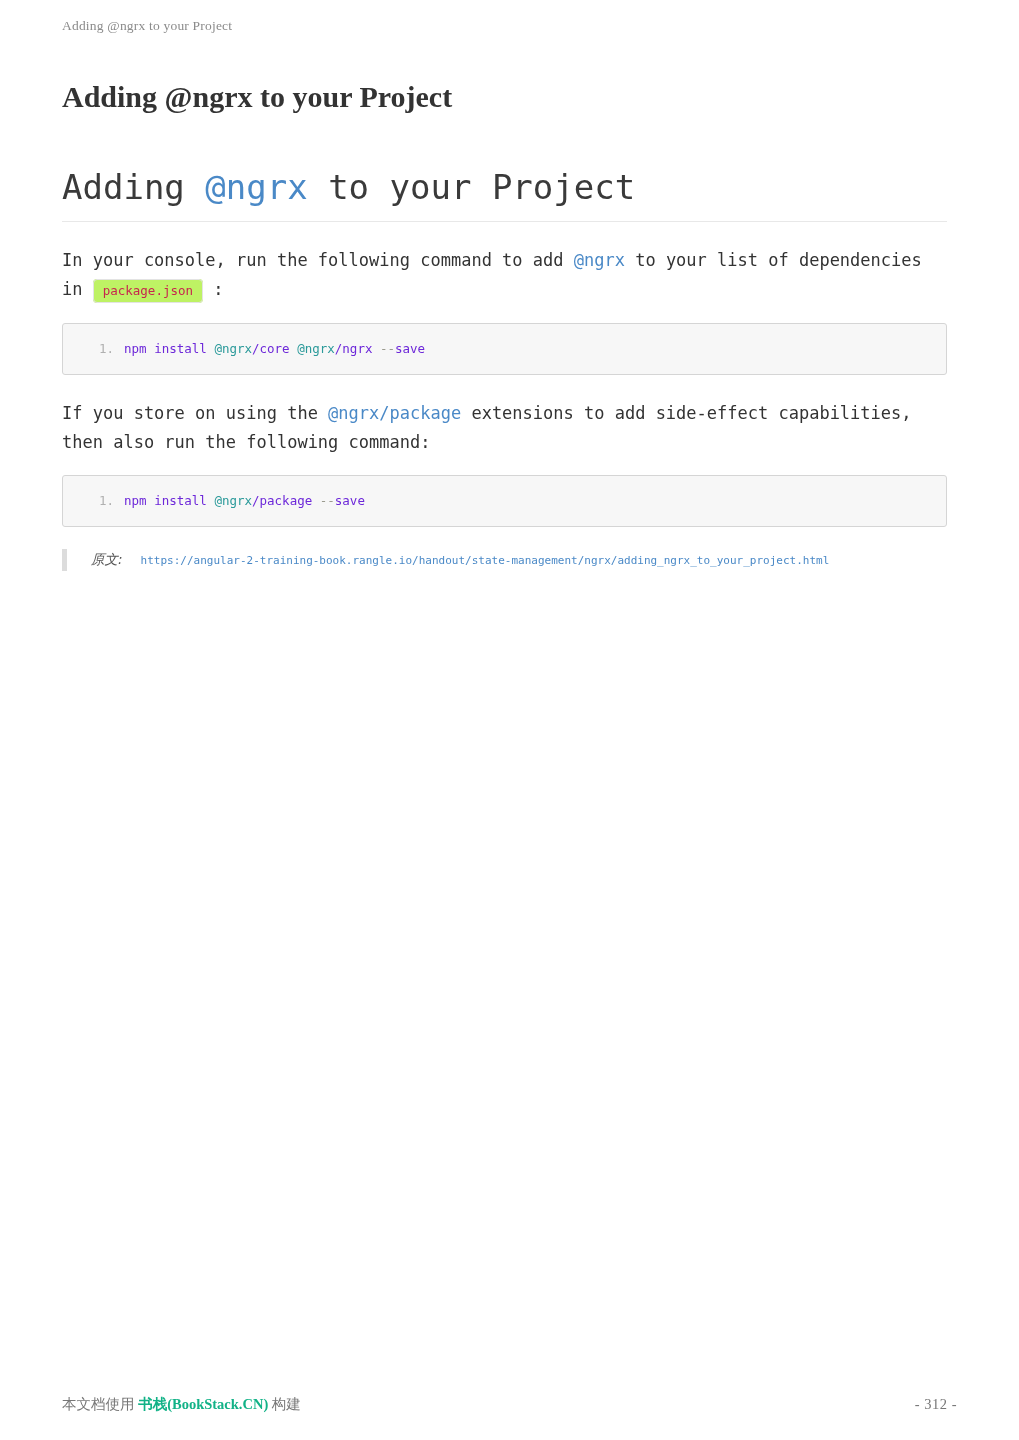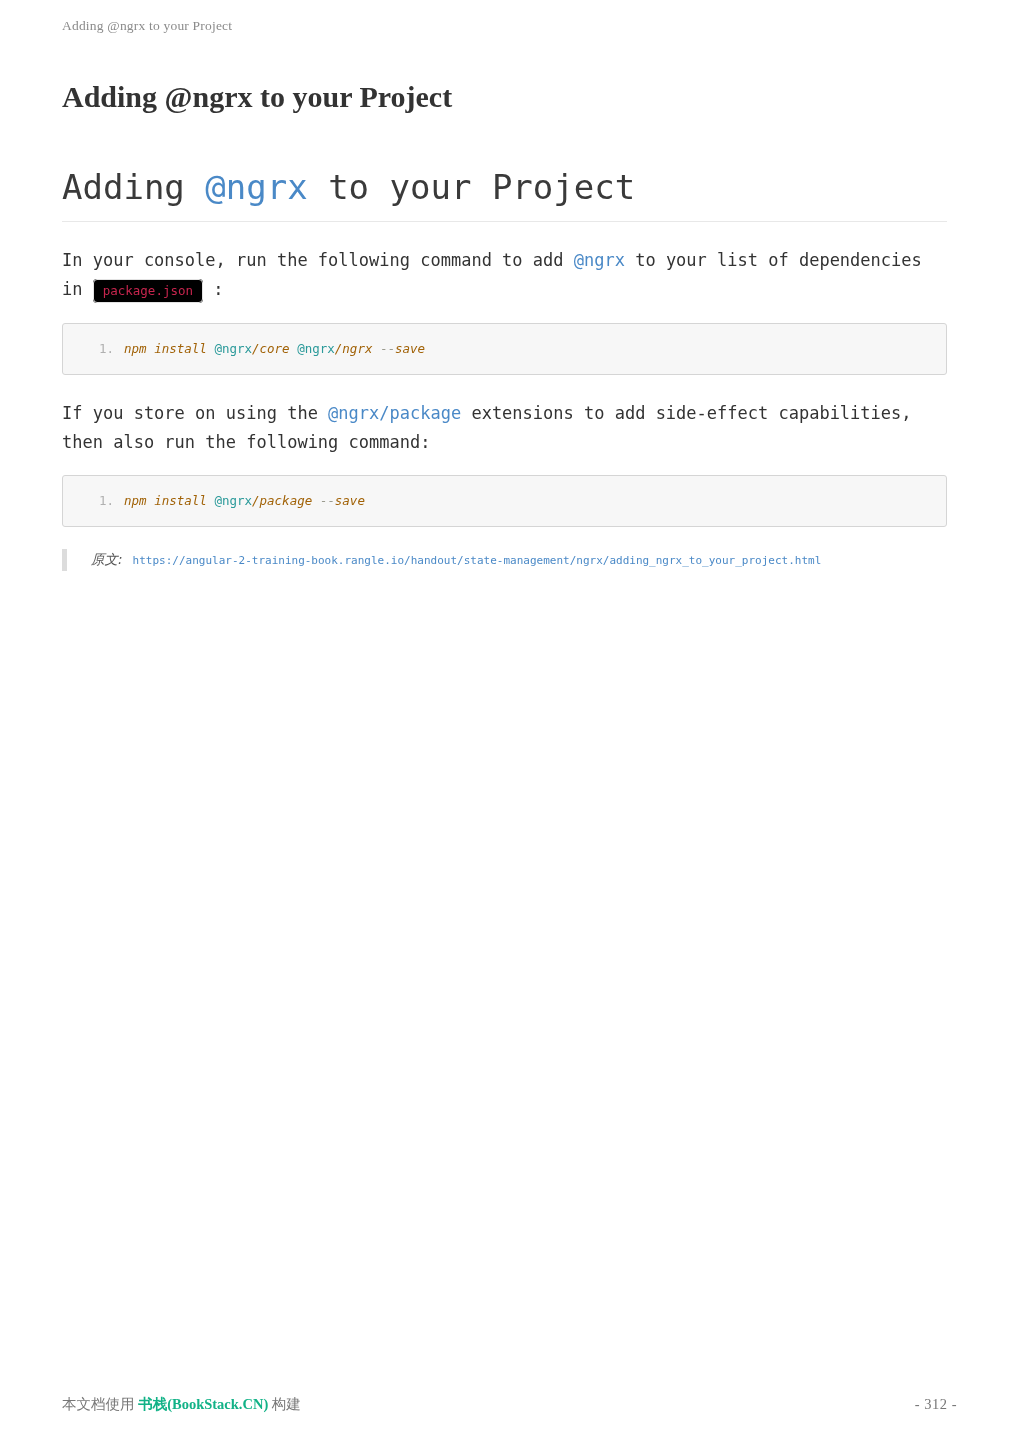--- a/index.html
+++ b/index.html
@@ -51,57 +51,57 @@
   }
   a.link {
     color: #4a89c7;
     text-decoration: none;
     cursor: pointer;
   }
   .inline-code {
     font-family: "DejaVu Sans Mono", monospace;
     font-size: 12.5px;
     color: #c7254e;
-    background: #000000;
+    background: #bef264;
     border: 1px solid #e3e3e3;
     border-radius: 4px;
     padding: 3px 9px 4px 9px;
     white-space: nowrap;
     text-align: center;
   }
   .code-block {
     margin-top: 18px;
     background: #f7f7f7;
     border: 1px solid #d5d5d5;
     border-radius: 3px;
     padding: 14px 16px;
   }
   .code-line {
     font-size: 12.5px;
     line-height: 22px;
     white-space: pre;
     padding-left: 20px;
   }
   .ln { color: #b0b0b0; margin-right: 10px; }
-  .tok-plain { color: #a16207; font-style: italic; }
+  .tok-plain { color: #6d28d9; }
   .tok-var { color: #2b9a9a; }
   .tok-op { color: #9b9b8f; }
   .citation {
     margin-top: 22px;
     border-left: 5px solid #dcdcdc;
     padding: 2px 0 2px 24px;
     display: flex;
     align-items: baseline;
   }
   .citation-label {
     font-family: "DejaVu Sans", sans-serif;
     font-size: 13.5px;
     color: #555555;
     font-style: italic;
-    margin-right: 10px;
+    margin-right: 18px;
     white-space: nowrap;
   }
   .citation-url {
     font-family: "DejaVu Sans Mono", monospace;
     font-size: 11px;
     color: #4a89c7;
     text-decoration: none;
     word-break: break-all;
   }
   .footer {

